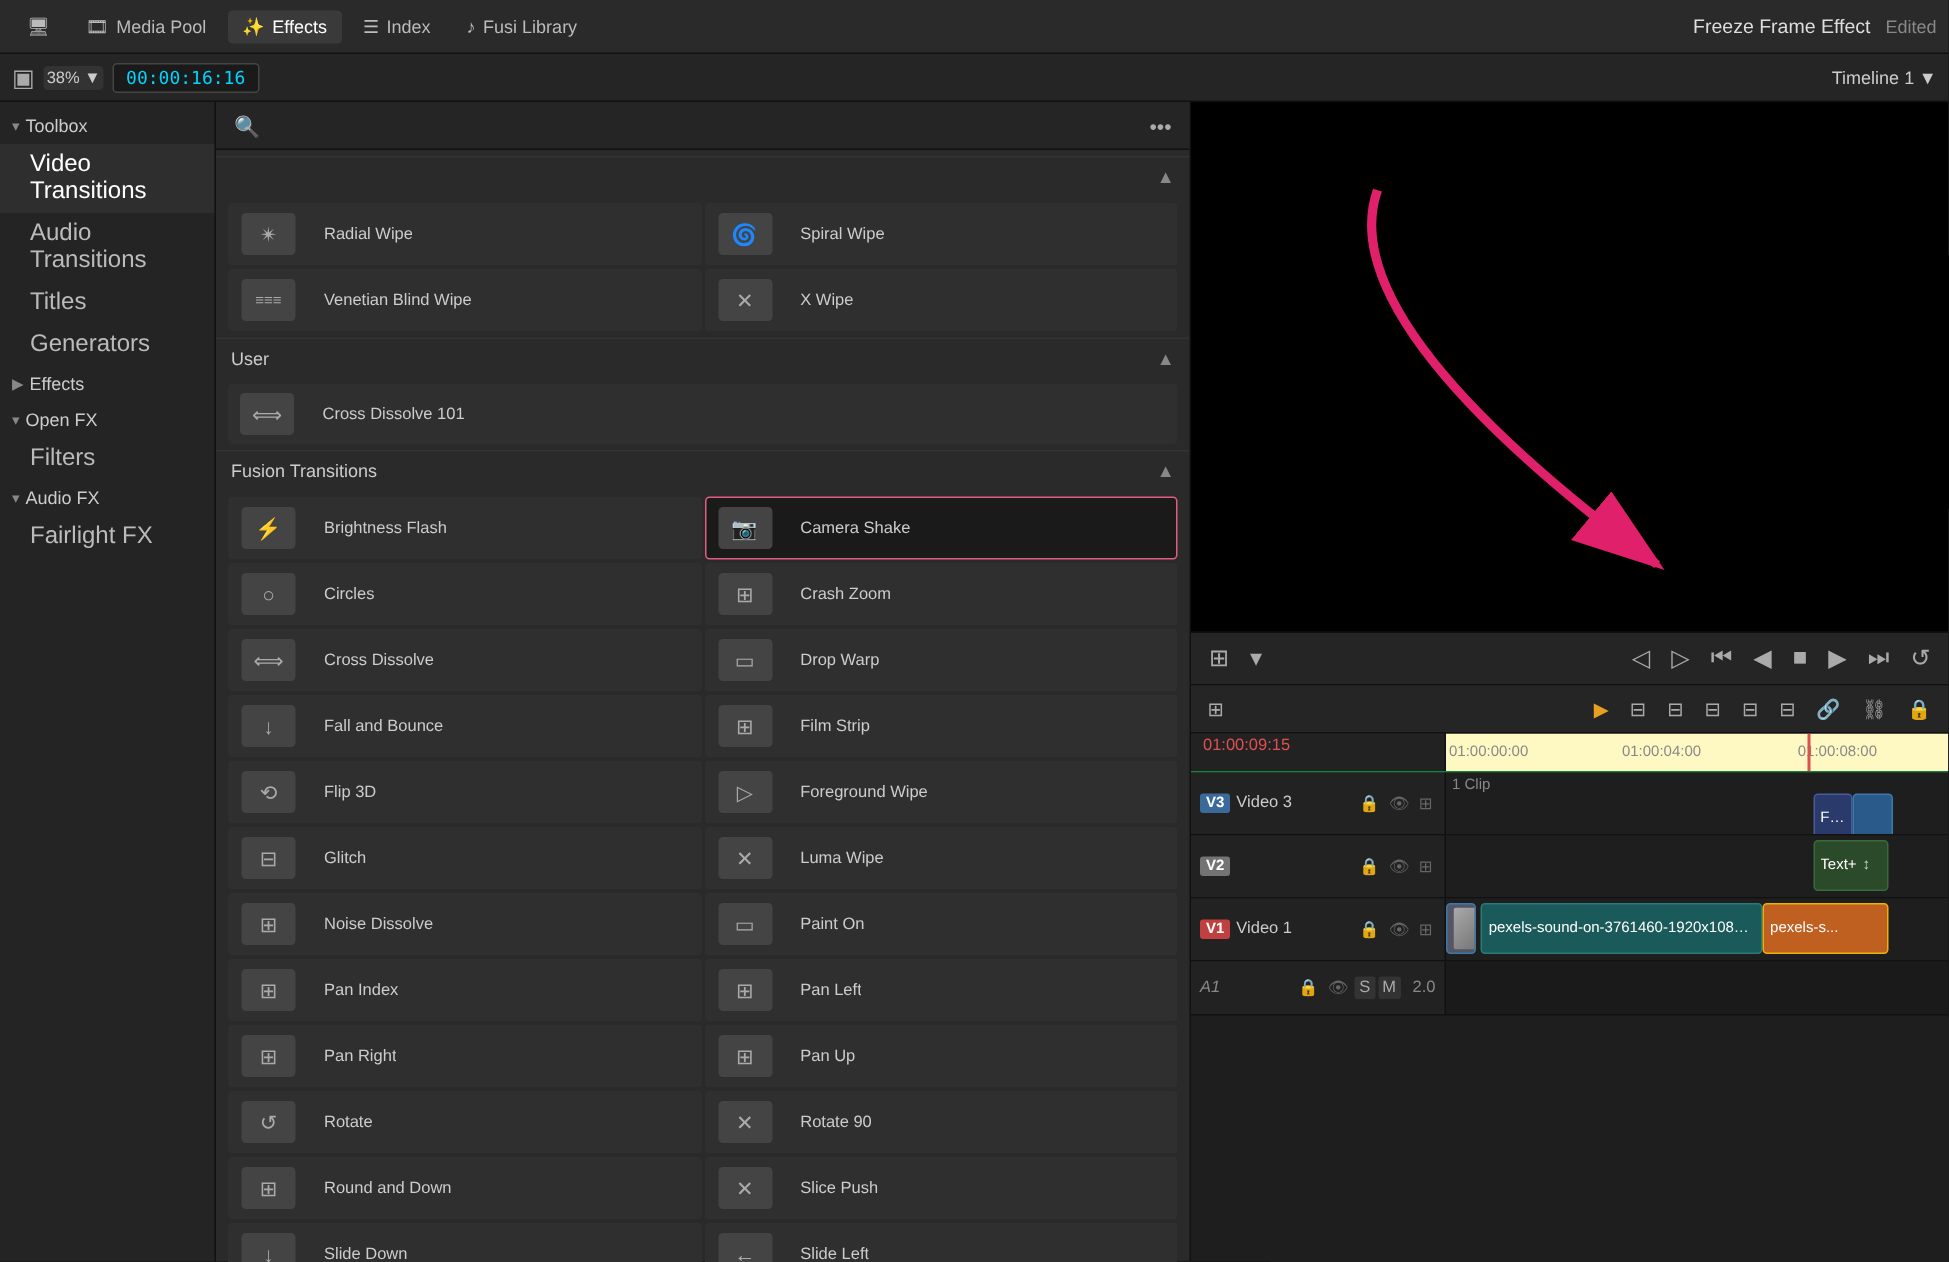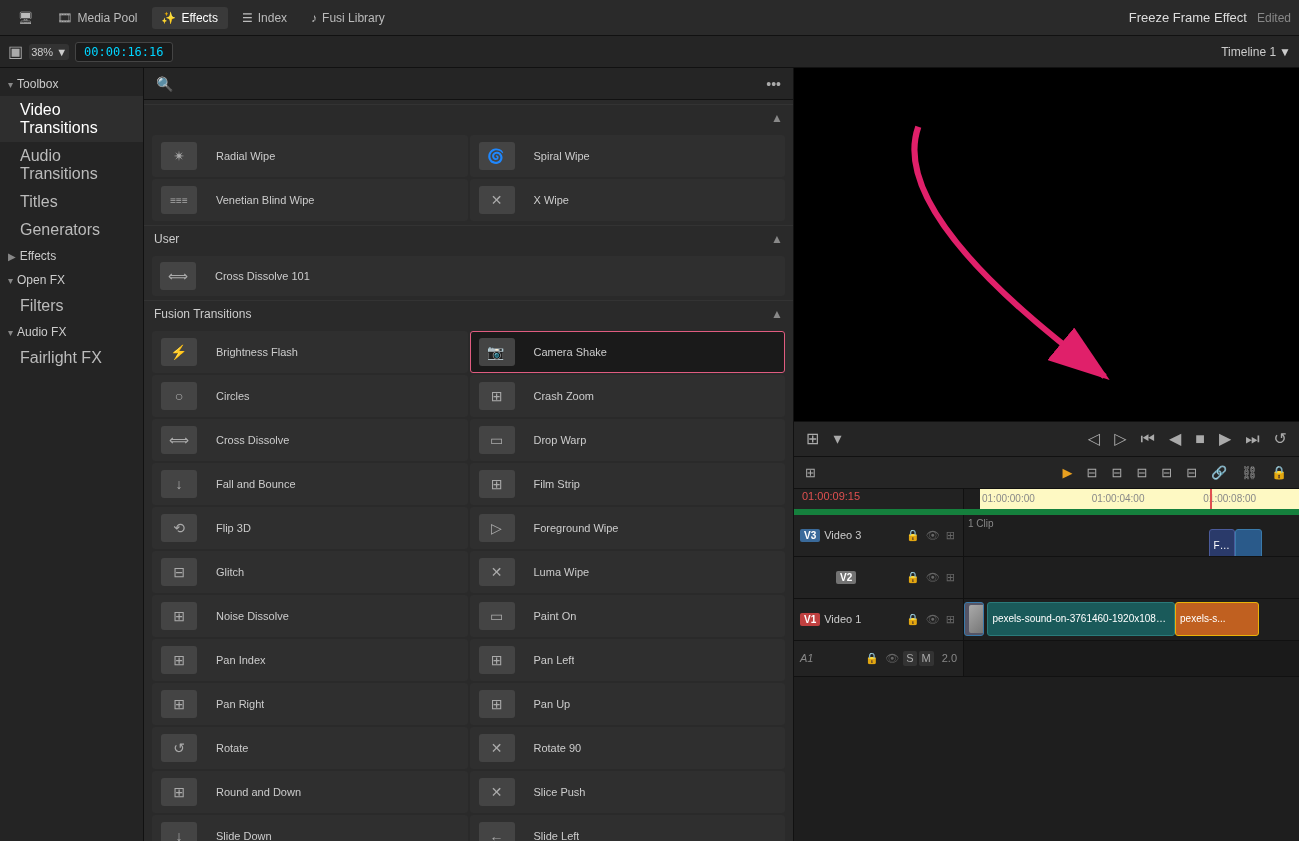--- a/index.html
+++ b/index.html
@@ -87,21 +87,21 @@
     .transport-btn { background: none; border: none; color: #aaa; cursor: pointer; font-size: 16px; padding: 4px; border-radius: 2px; }
 
     
     .timeline-toolbar {
       background: #252525; border-bottom: 1px solid #111; height: 32px; display: flex; align-items: center; padding: 0 6px; gap: 4px;
     }
     .tl-btn { background: none; border: none; color: #aaa; cursor: pointer; font-size: 13px; padding: 2px 5px; border-radius: 2px; }
 
     
     .timeline-area { flex: 1; display: flex; flex-direction: column; overflow: hidden; background: #1e1e1e; }
-    .timeline-header-row { display: flex; border-bottom: 6px solid #15803d; height: 26px; gap: 16px; }
+    .timeline-header-row { display: flex; border-bottom: 1px solid #15803d; height: 26px; }
     .track-labels-header { width: 170px; background: #222; border-right: 1px solid #111; flex-shrink: 0; }
     .timeline-ruler {
       flex: 1; background: #fef9c3; display: flex; align-items: center; padding: 0 4px; font-size: 10px; color: #888; position: relative; overflow: hidden;
     }
 
     .timeline-tracks { display: flex; flex-direction: column; flex: 1; overflow-y: auto; }
     .track-row { display: flex; border-bottom: 1px solid #111; min-height: 42px; }
     .track-label { width: 170px; background: #222; border-right: 1px solid #111; flex-shrink: 0; display: flex; align-items: center; padding: 0 6px; gap: 4px; }
     .track-name { font-size: 11px; color: #ccc; }
     .track-controls { display: flex; gap: 2px; margin-left: auto; }
@@ -445,25 +445,31 @@
             <div class="clip clip-fusion" style="left:73%; width:8%; top:14px;">
               <span class="clip-label">Fusi...</span>
             </div>
             <div class="clip clip-blue" style="left:81%; width:8%; top:14px;">
             </div>
           </div>
         </div>
 
         <div class="track-row">
           <div class="track-label">
-            <span class="track-num-badge" style="background:#737373;margin-left:36px;">V2</span>
+            <span class="track-num-badge" style="background:#737373;">V2</span>
             <div class="track-controls">
               <button class="track-ctrl-btn">🔒</button>
               <button class="track-ctrl-btn">👁</button>
               <button class="track-ctrl-btn">⊞</button>
+            </div>
+          </div>
+          <div class="track-content">
+            <div class="clip clip-text" style="left:73%; width:15%;">
+              <span class="clip-label">Text+</span>
+              <span style="margin-left:4px; font-size:10px; color:#ccc;">↕</span>
             </div>
           </div>
         </div>
 
         <div class="track-row">
           <div class="track-label">
             <span class="track-num-badge v1">V1</span>
             <span class="track-name">Video 1</span>
             <div class="track-controls">
               <button class="track-ctrl-btn">🔒</button>

